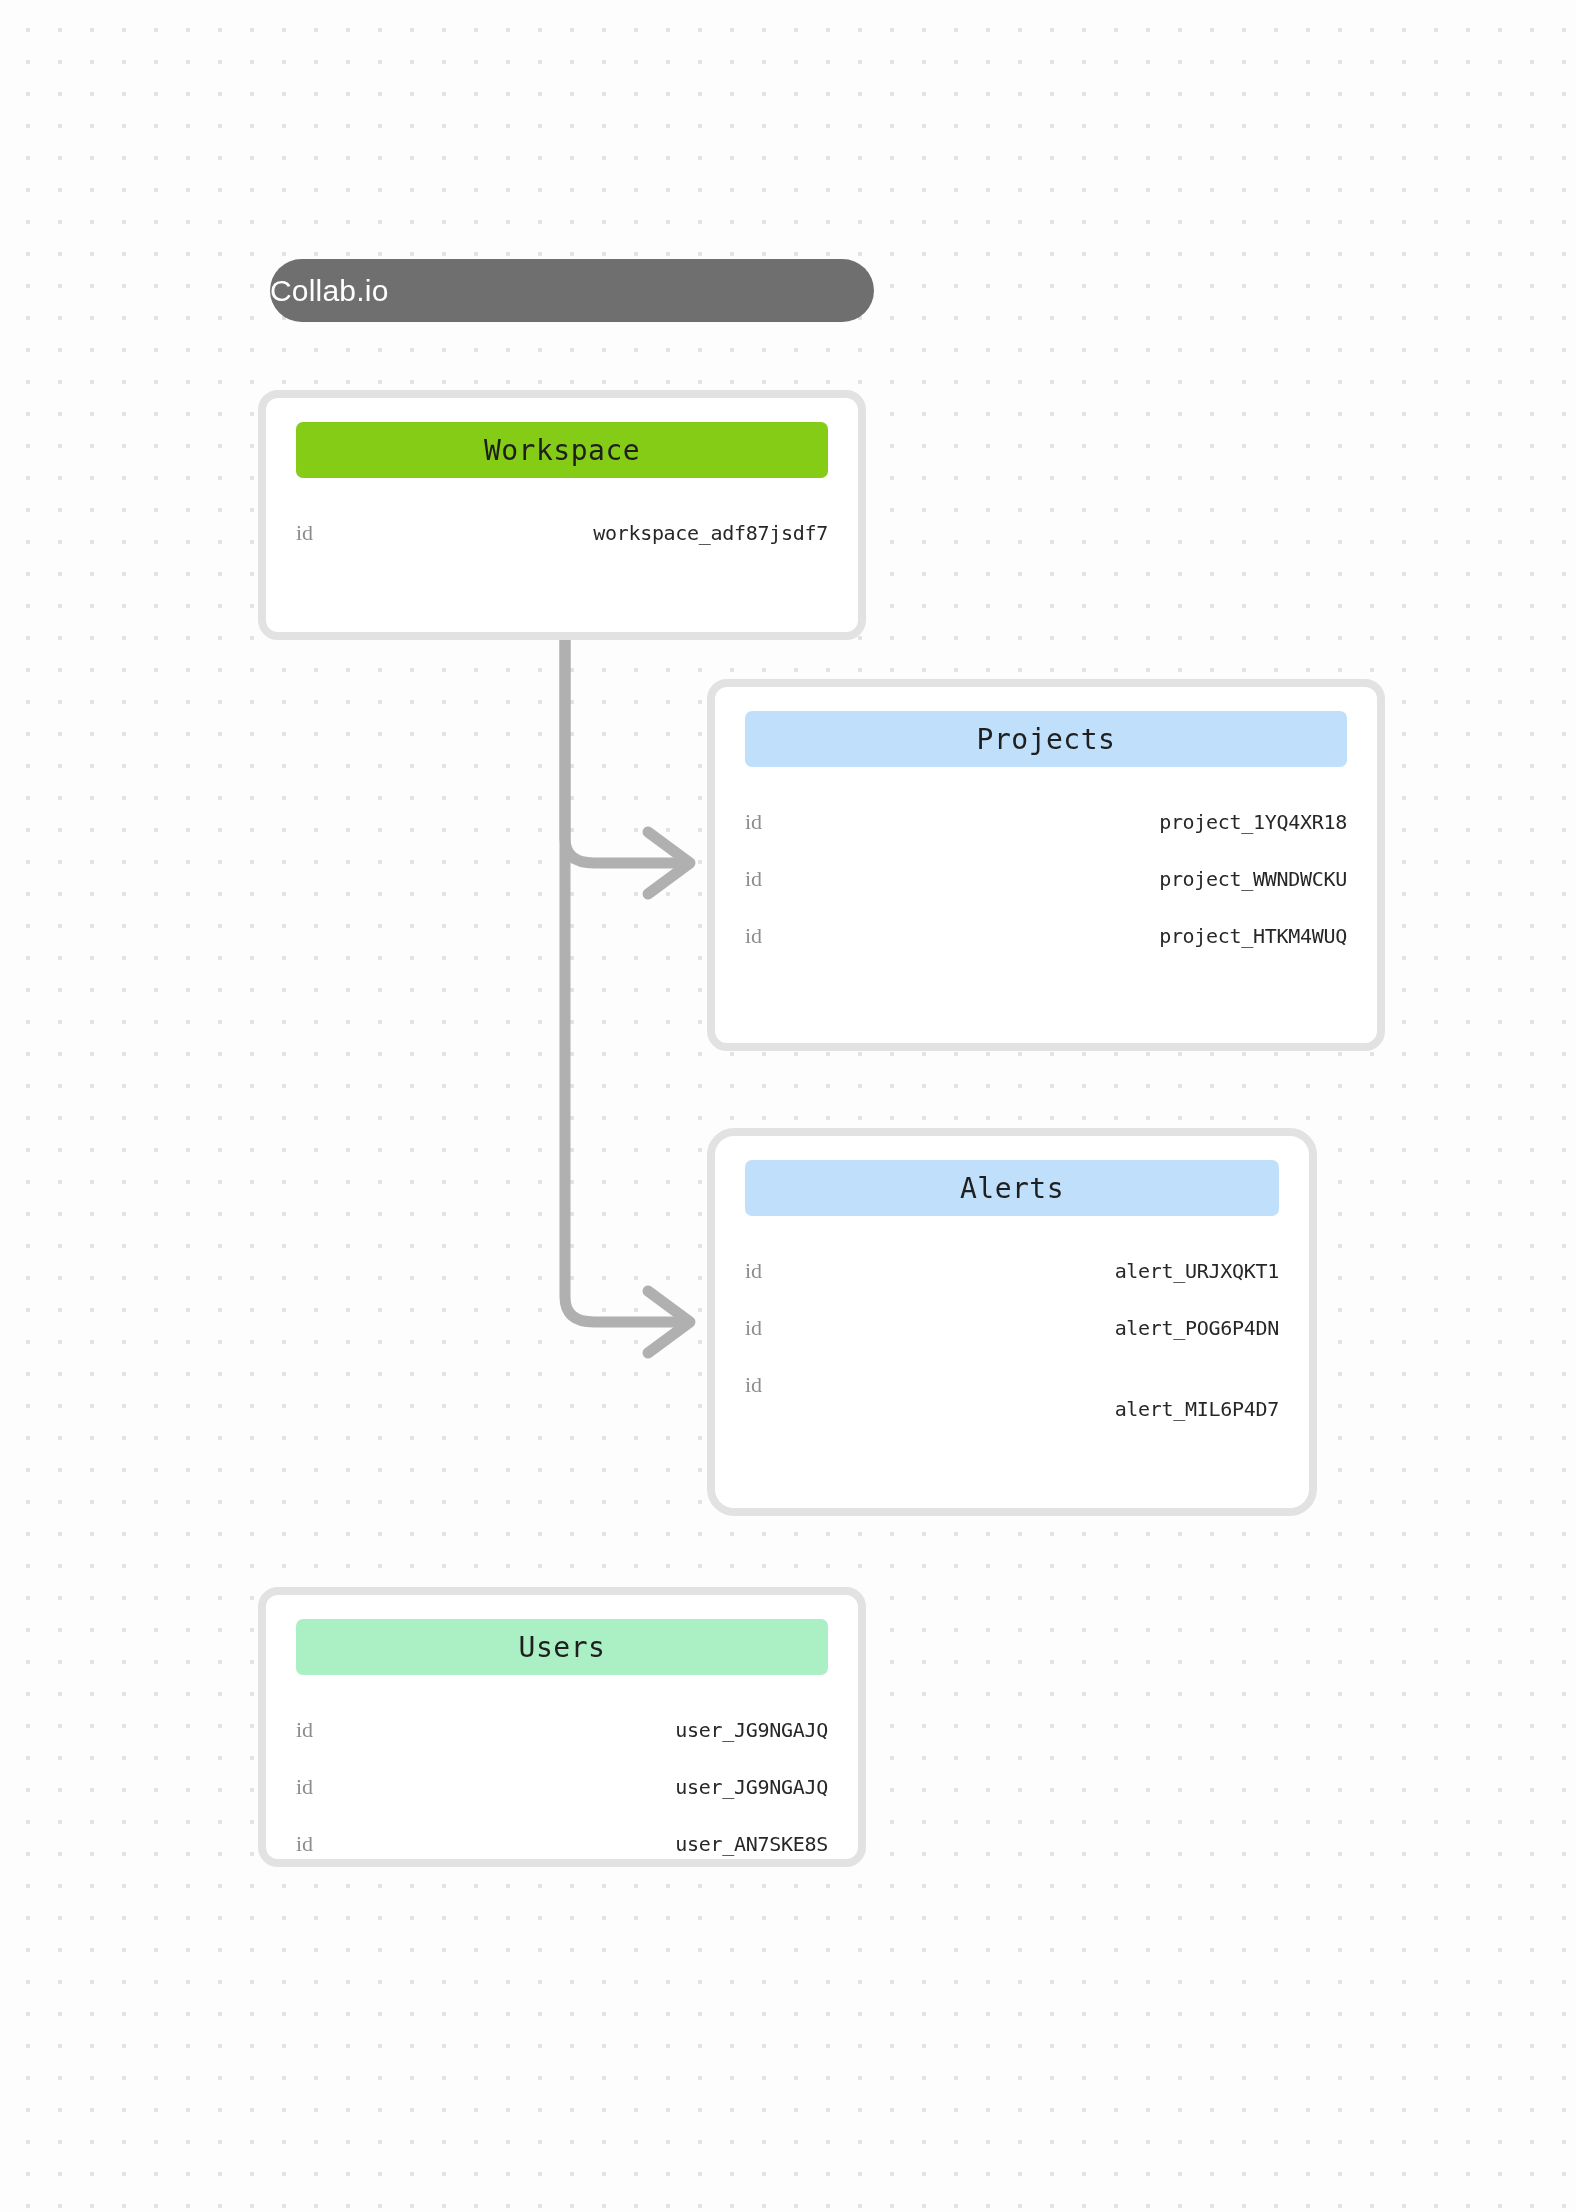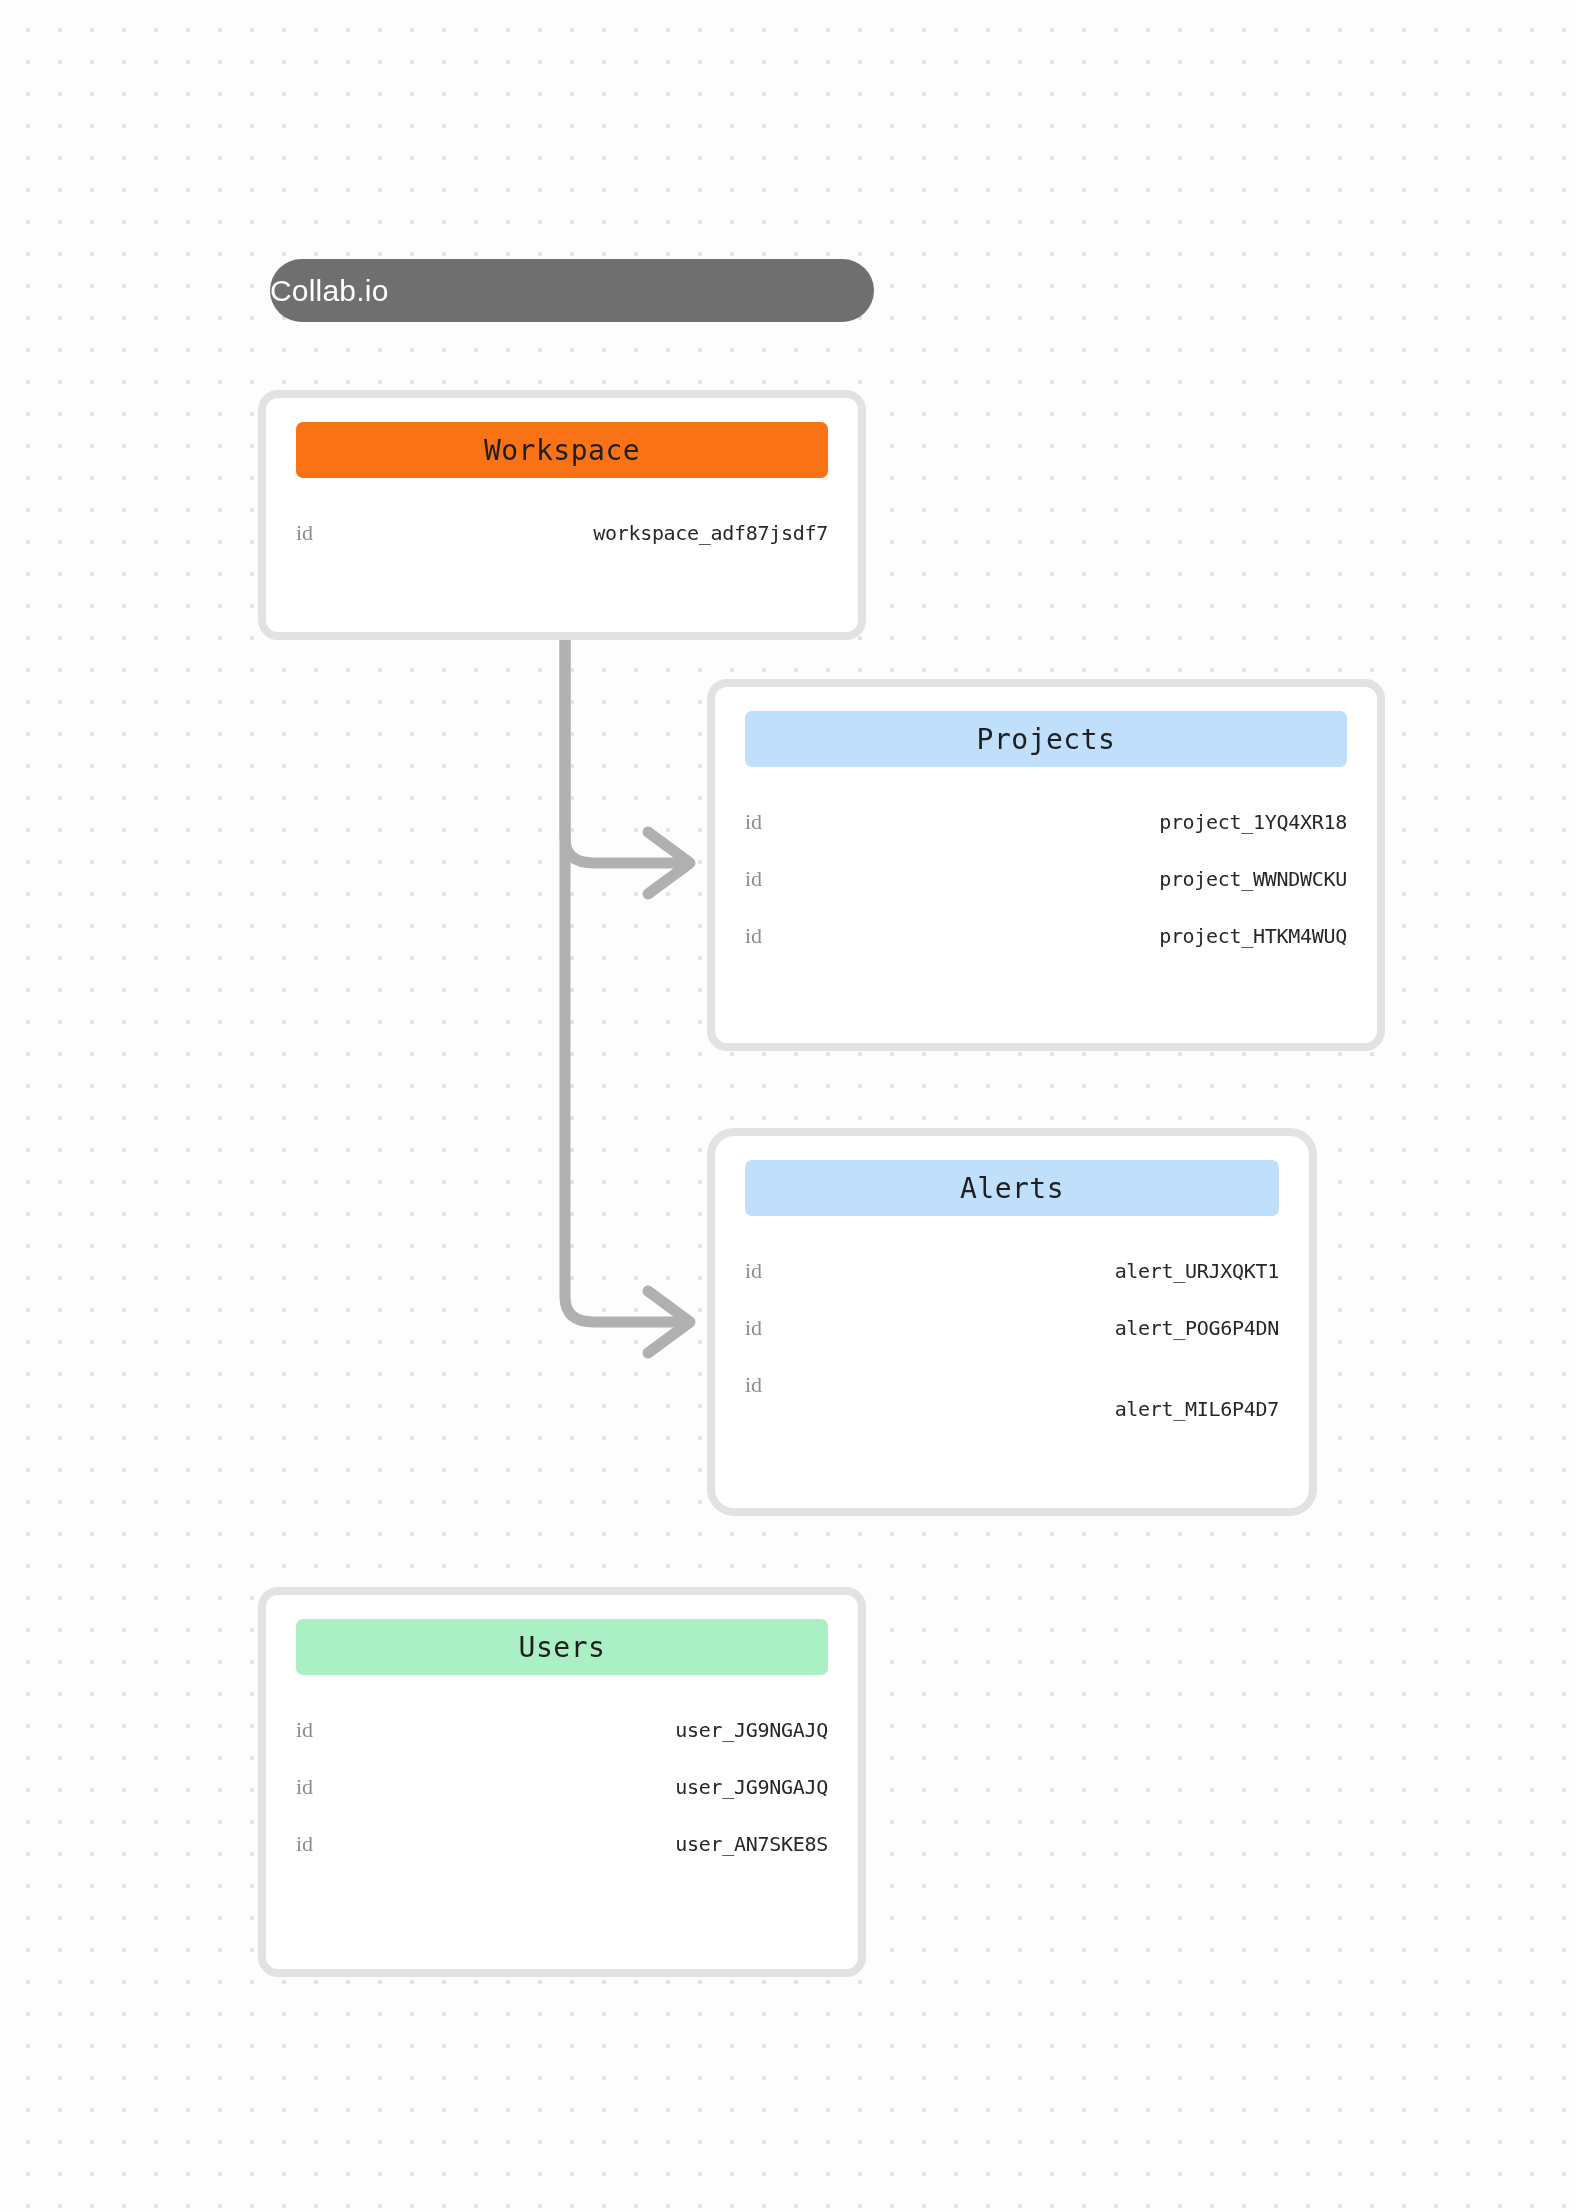--- a/index.html
+++ b/index.html
@@ -87,23 +87,23 @@
     color: #272727;
     letter-spacing: -0.3px;
     white-space: nowrap;
   }
   .row.nudge .row-val { position: relative; top: 24px; }
 
   
   #card-workspace { left: 258px; top: 390px;  width: 608px; height: 250px; }
   #card-projects  { left: 707px; top: 679px;  width: 678px; height: 372px; }
   #card-alerts    { left: 707px; top: 1128px; width: 610px; height: 388px; border-radius: 27px; }
-  #card-users     { left: 258px; top: 1587px; width: 608px; height: 390px; }
-
-  .hdr-purple { background: #f97316; }
+  #card-users     { left: 258px; top: 1587px; width: 608px; height: 280px; }
+
+  .hdr-purple { background: #84cc16; }
   .hdr-blue   { background: #bfdffb; }
   .hdr-green  { background: #abf0c4; }
 
   
   #connectors {
     position: absolute;
     left: 0; top: 0;
     width: 1576px;
     height: 2212px;
     pointer-events: none;

